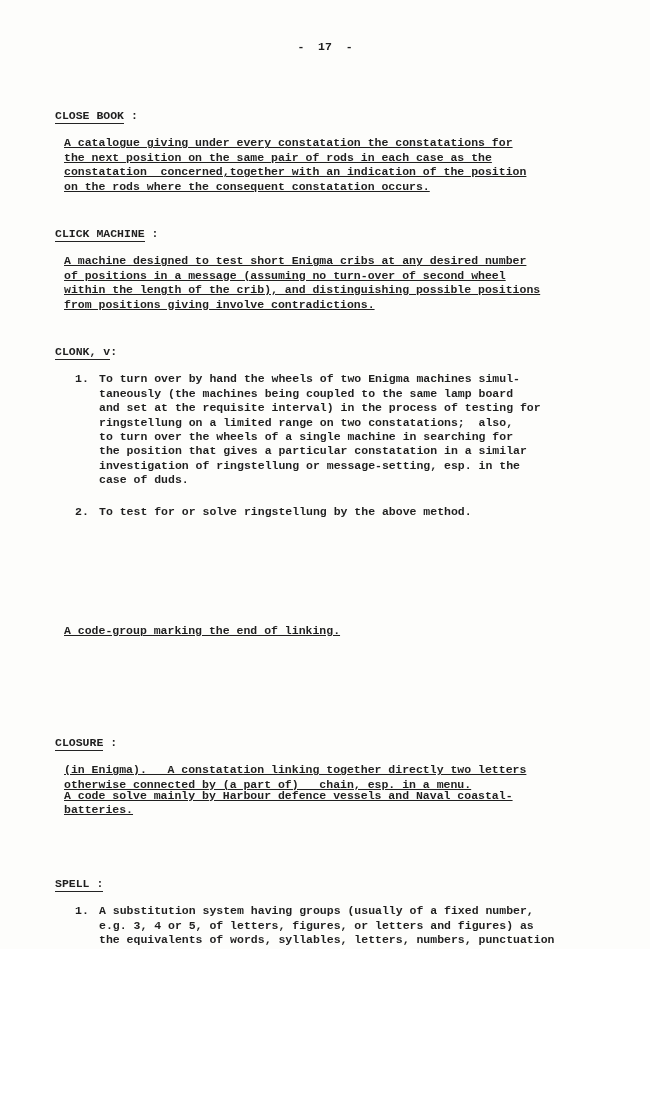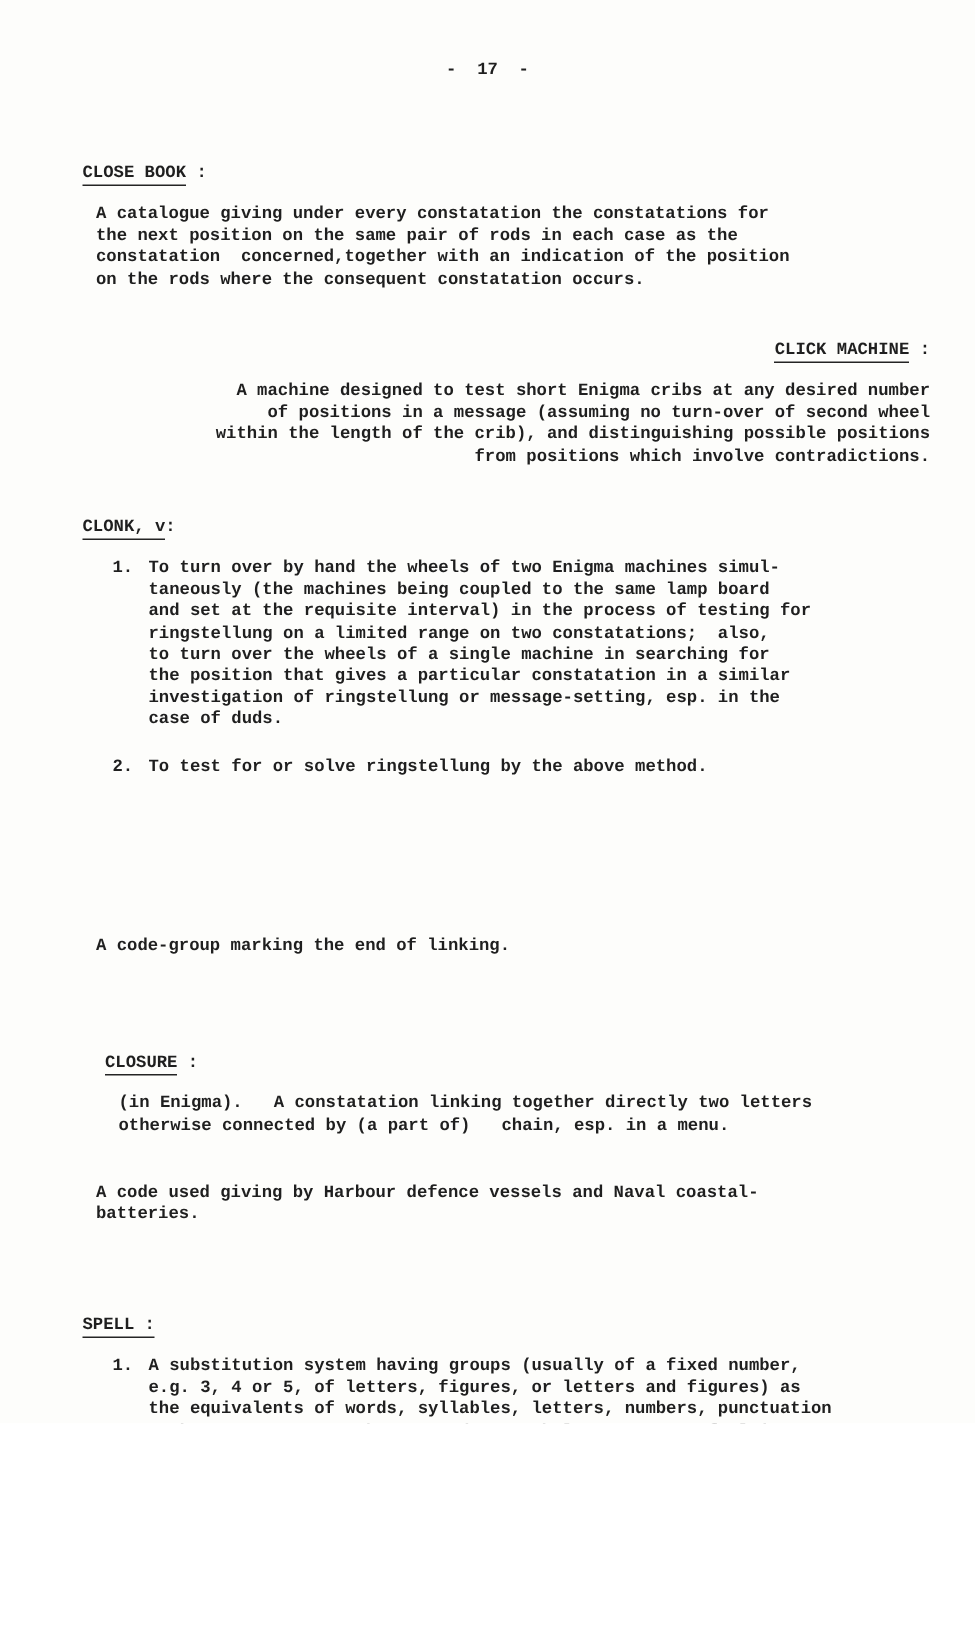--- a/index.html
+++ b/index.html
@@ -27,38 +27,39 @@
     width: 100%;
     text-align: center;
     white-space: pre;
   }
   .entry {
     position: absolute;
     left: 55px;
     width: 565px;
   }
   .e0 { top: 109px; }
-  .e1 { top: 227px; text-align: right; }
+  .e1 { top: 227px; }
   .e2 { top: 345px; }
   .e3 { top: 546px; }
   .e4 { top: 624px; }
-  .e5 { top: 702px; margin-left: 15px; }
+  .e5 { top: 736px; }
   .e6 { top: 789px; }
   .e7 { top: 877px; }
   .term-line {
     white-space: pre;
     margin: 0 0 13px 0;
   }
   .term-text {
     border-bottom: 1.6px solid #242424;
     padding-bottom: 1px;
   }
   .entry-body {
     margin-left: 9px;
     white-space: pre;
+    text-decoration: underline;
   }
   .list-item {
     display: flex;
     margin-left: 20px;
     margin-top: 0;
   }
   .list-item + .list-item {
     margin-top: 17px;
   }
   .item-num {
@@ -84,21 +85,21 @@
 the next position on the same pair of rods in each case as the
 constatation  concerned,together with an indication of the position
 on the rods where the consequent constatation occurs.</div>
   </div>
 
   <div class="entry e1">
     <div class="term-line"><span class="term-text">CLICK MACHINE</span><span> :</span></div>
     <div class="entry-body">A machine designed to test short Enigma cribs at any desired number
 of positions in a message (assuming no turn-over of second wheel
 within the length of the crib), and distinguishing possible positions
-from positions which involve contradictions.</div>
+from positions giving involve contradictions.</div>
   </div>
 
   <div class="entry e2">
     <div class="term-line"><span class="term-text">CLONK, v</span><span>:</span></div>
     <div class="list-item">
       <span class="item-num">1.</span>
       <span class="item-text">To turn over by hand the wheels of two Enigma machines simul-
 taneously (the machines being coupled to the same lamp board
 and set at the requisite interval) in the process of testing for
 ringstellung on a limited range on two constatations;  also,
@@ -118,21 +119,21 @@
     <div class="entry-body">A code-group marking the end of linking.</div>
   </div>
 
   <div class="entry e5">
     <div class="term-line"><span class="term-text">CLOSURE</span><span> :</span></div>
     <div class="entry-body">(in Enigma).   A constatation linking together directly two letters
 otherwise connected by (a part of)   chain, esp. in a menu.</div>
   </div>
 
   <div class="entry e6">
-    <div class="entry-body">A code used giving by Harbour defence vessels and Naval coastal-
+    <div class="entry-body">A code solve mainly by Harbour defence vessels and Naval coastal-
 batteries.</div>
   </div>
 
   <div class="entry e7">
     <div class="term-line"><span class="term-text">SPELL :</span><span></span></div>
     <div class="list-item">
       <span class="item-num">1.</span>
       <span class="item-text">A substitution system having groups (usually of a fixed number,
 e.g. 3, 4 or 5, of letters, figures, or letters and figures) as
 the equivalents of words, syllables, letters, numbers, punctuation

